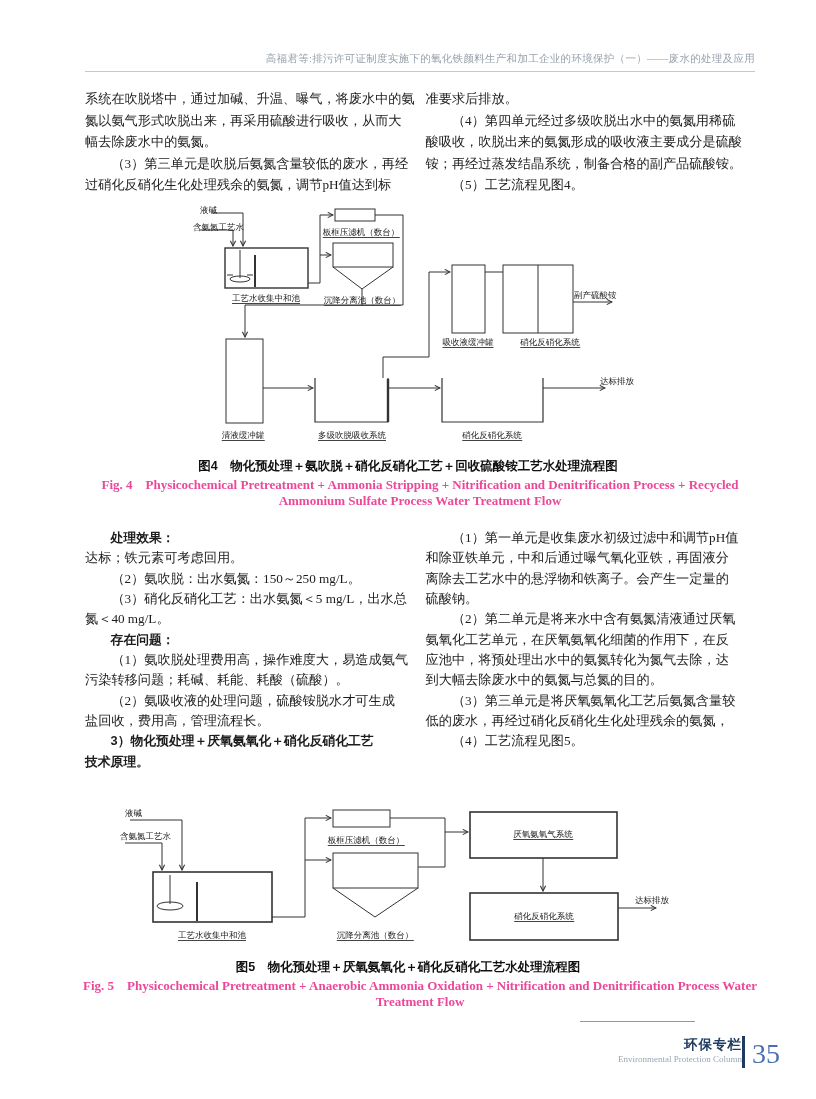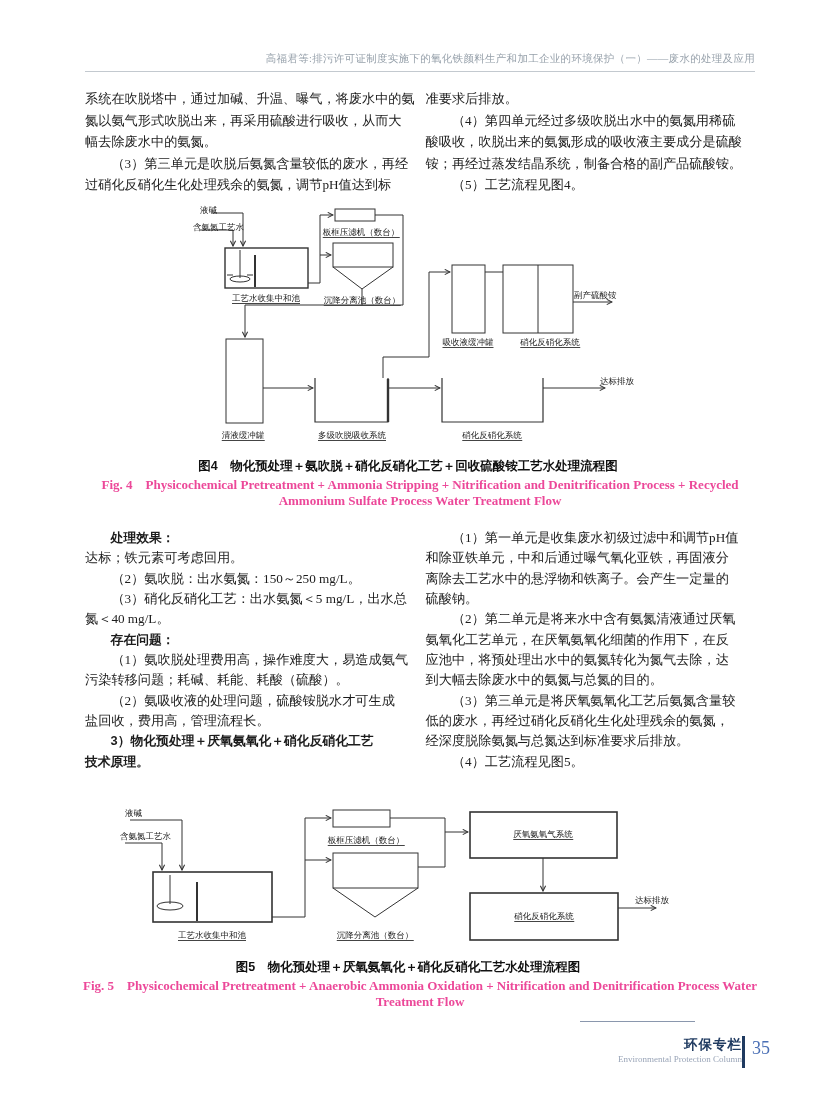--- a/index.html
+++ b/index.html
@@ -42,21 +42,21 @@
   .ft-zh {
     position:absolute; right:74px; top:1036px; font-weight:700; font-size:13.5px;
     color:#1f3a60; font-family:"Liberation Sans", sans-serif; letter-spacing:1px;
   }
   .ft-en {
     position:absolute; right:74px; top:1054px; font-size:9px; color:#9aa5b8;
     font-family:"Liberation Serif", serif;
   }
   .ft-bar { position:absolute; left:742px; top:1036px; width:2.5px; height:32px; background:#1f3a60; }
   .ft-num {
-    position:absolute; left:752px; top:1038px; font-size:18px; color:#4a6fb5;
+    position:absolute; left:752px; top:1038px; font-size:28px; color:#4a6fb5;
     font-family:"Liberation Serif", serif;
   }
 </style>
 </head>
 <body>
 
 <div class="page">
 
   <div class="hdr">高福君等:排污许可证制度实施下的氧化铁颜料生产和加工企业的环境保护（一）——废水的处理及应用</div>
   <div class="hdr-rule"></div>
@@ -167,21 +167,20 @@
         <div>　　（1）第一单元是收集废水初级过滤中和调节pH值</div>
         <div>和除亚铁单元，中和后通过曝气氧化亚铁，再固液分</div>
         <div>离除去工艺水中的悬浮物和铁离子。会产生一定量的</div>
         <div>硫酸钠。</div>
         <div>　　（2）第二单元是将来水中含有氨氮清液通过厌氧</div>
         <div>氨氧化工艺单元，在厌氧氨氧化细菌的作用下，在反</div>
         <div>应池中，将预处理出水中的氨氮转化为氮气去除，达</div>
         <div>到大幅去除废水中的氨氮与总氮的目的。</div>
         <div>　　（3）第三单元是将厌氧氨氧化工艺后氨氮含量较</div>
         <div>低的废水，再经过硝化反硝化生化处理残余的氨氮，</div>
-        <div>经深度脱除氨氮与总氮达到标准要求后排放。</div>
         <div>　　（4）工艺流程见图5。</div>
       </div>
   </div>
 
   <div class="diagram" style="left:100px; top:805px; width:600px; height:150px;">
     <svg width="600" height="150" viewBox="0 0 600 150">
       <defs>
         <marker id="arw5" viewBox="0 0 8 8" refX="7" refY="4" markerWidth="7" markerHeight="7" orient="auto-start-reverse">
           <path d="M1,1 L7,4 L1,7" fill="none" stroke="#333" stroke-width="1.2"></path>
         </marker>

